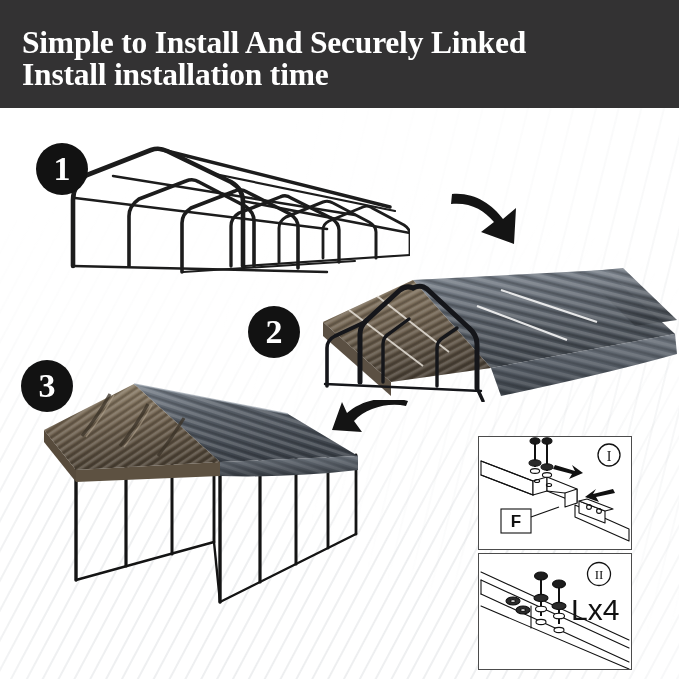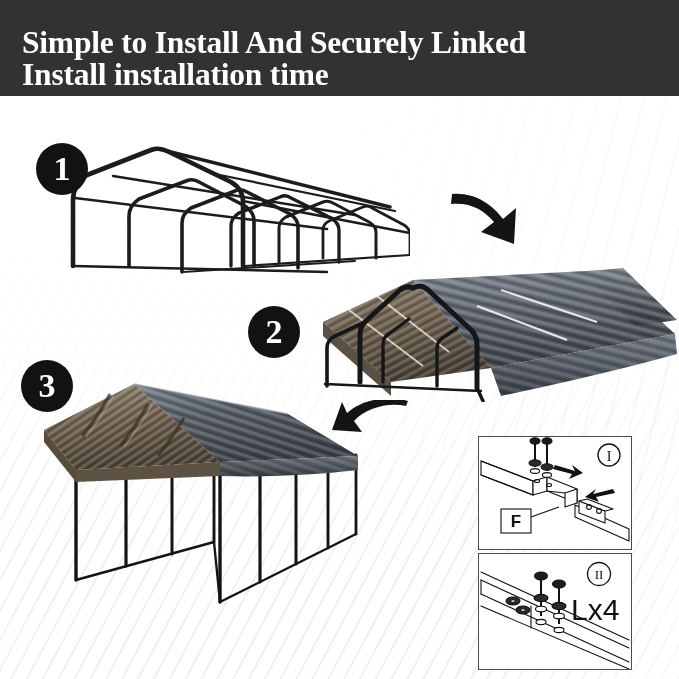--- a/index.html
+++ b/index.html
@@ -50,21 +50,21 @@
     position: absolute;
     inset: 0;
     background: radial-gradient(ellipse 78% 62% at 45% 34%, rgba(255,255,255,0.96) 0%, rgba(255,255,255,0.55) 52%, rgba(255,255,255,0) 80%);
   }
 
   
   #header-bar {
     position: absolute;
     left: 0; top: 0;
     width: 679px;
-    height: 96px;
+    height: 108px;
     background: #333233;
     z-index: 40;
   }
   #header-bar .hline {
     position: absolute;
     left: 22px;
     color: #ffffff;
     font-family: "Liberation Serif", serif;
     font-weight: bold;
     font-size: 31.5px;

